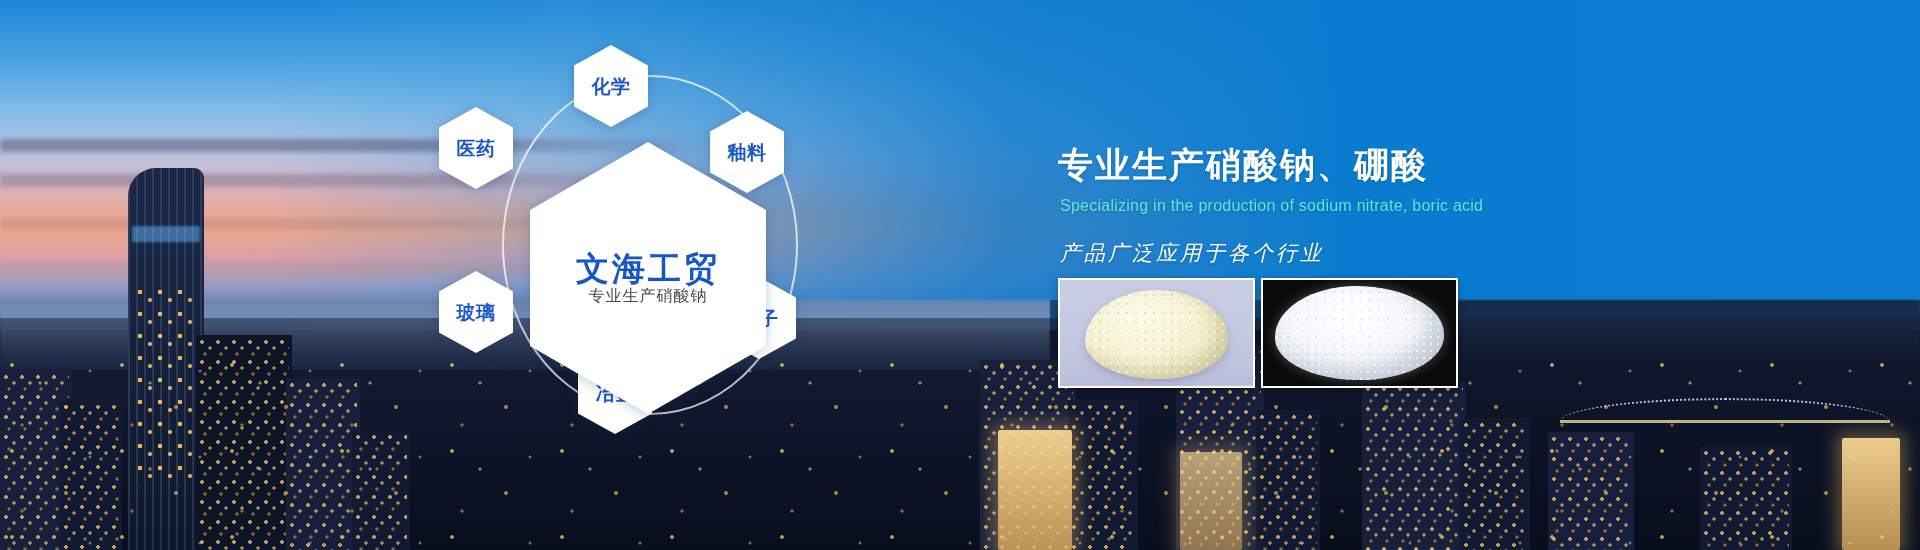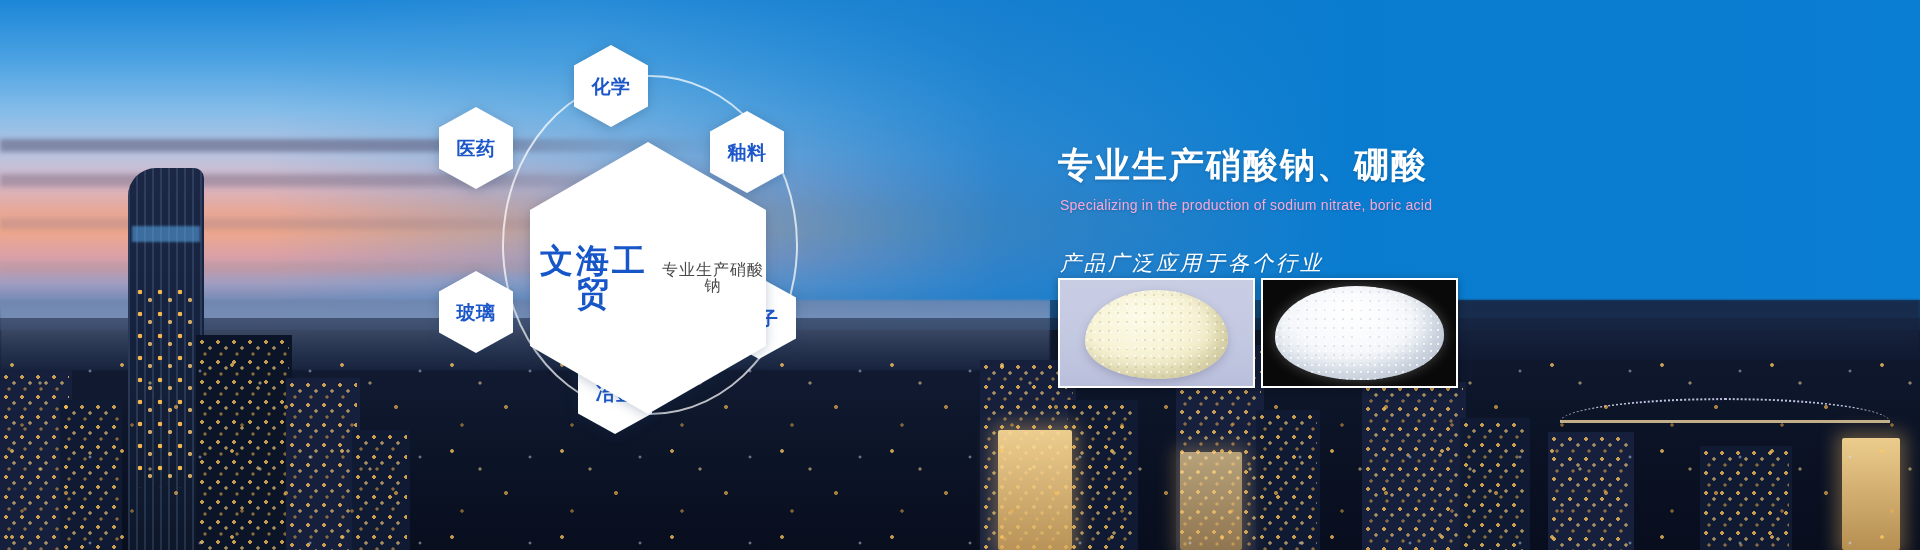--- a/index.html
+++ b/index.html
@@ -168,44 +168,44 @@
   .hex.small{width:74px;height:82px;}
   .hex.small span{
     color:#1b57c9;font-weight:700;font-size:19px;letter-spacing:.5px;
     line-height:1;white-space:nowrap;
   }
   .hex-wrap{position:absolute;filter:drop-shadow(0 2px 6px rgba(20,50,90,.25));}
 
   .hex.center{
     width:236px;height:272px;
   }
-  .center-inner{display:flex;flex-direction:row;align-items:center;justify-content:center;gap:2px;}
+  .center-inner{display:flex;flex-direction:column;align-items:center;justify-content:center;gap:2px;}
   .center-title{
     color:#1656c8;font-size:33px;font-weight:700;letter-spacing:3px;line-height:1;
   }
   .center-sub{
     color:#4a4a4a;font-size:16px;letter-spacing:1px;line-height:1;
   }
 
   
   .copy{position:absolute;left:1058px;top:144px;width:760px;}
   .copy h1{
     margin:0;
     color:#ffffff;
     font-size:35px;font-weight:700;letter-spacing:2px;line-height:1.22;
     text-shadow:0 1px 3px rgba(10,60,110,.35);
   }
   .copy .en{
     margin:10px 0 0 2px;
-    color:#f9a8d4;
-    font-size:14px;letter-spacing:.25px;font-weight:400;
+    color:#5eead4;
+    font-size:16px;letter-spacing:.25px;font-weight:400;
     text-shadow:0 1px 2px rgba(10,60,110,.3);
   }
   .copy .cn2{
-    margin:36px 0 0 2px;
+    margin:24px 0 0 2px;
     color:#ffffff;
     font-family:"Liberation Serif","DejaVu Serif",serif;
     font-style:italic;
     font-size:21px;letter-spacing:3px;
     text-shadow:0 1px 3px rgba(10,60,110,.35);
   }
 
   
   .shots{position:absolute;left:1058px;top:278px;display:flex;gap:6px;}
   .shot{

